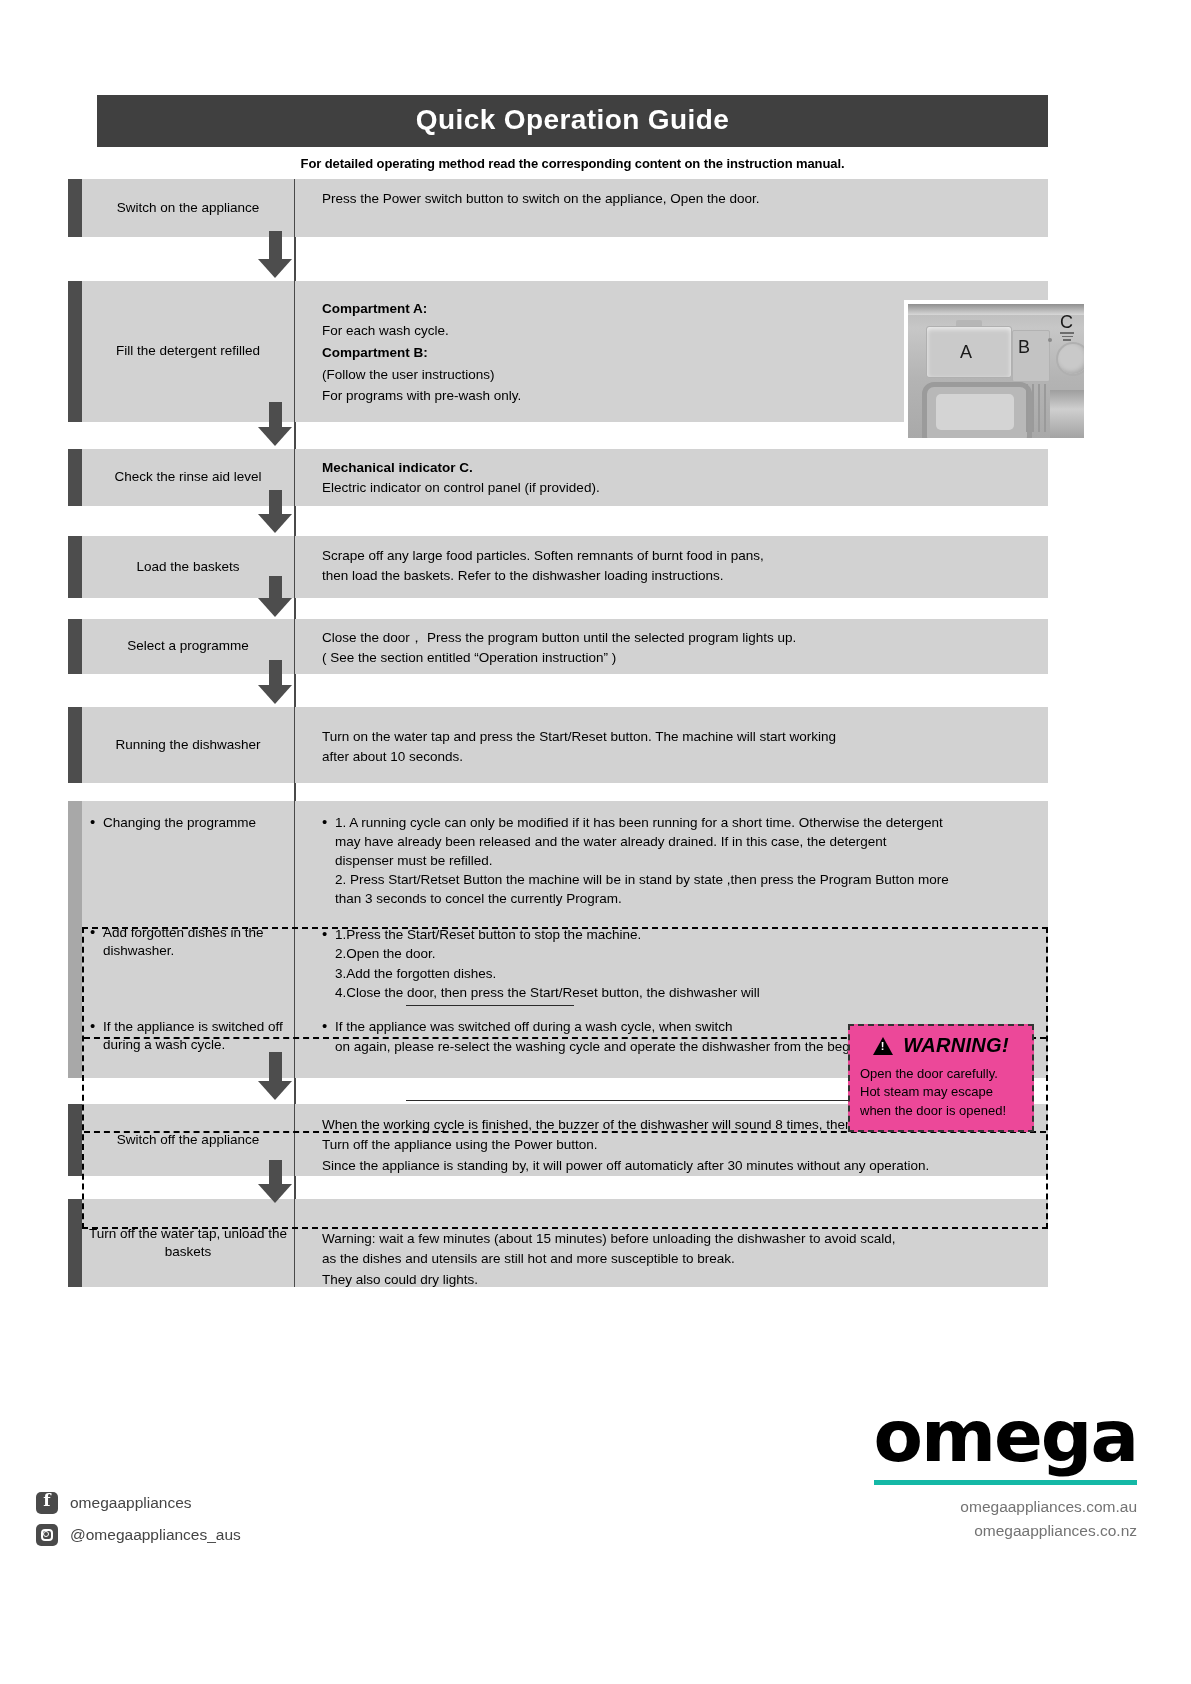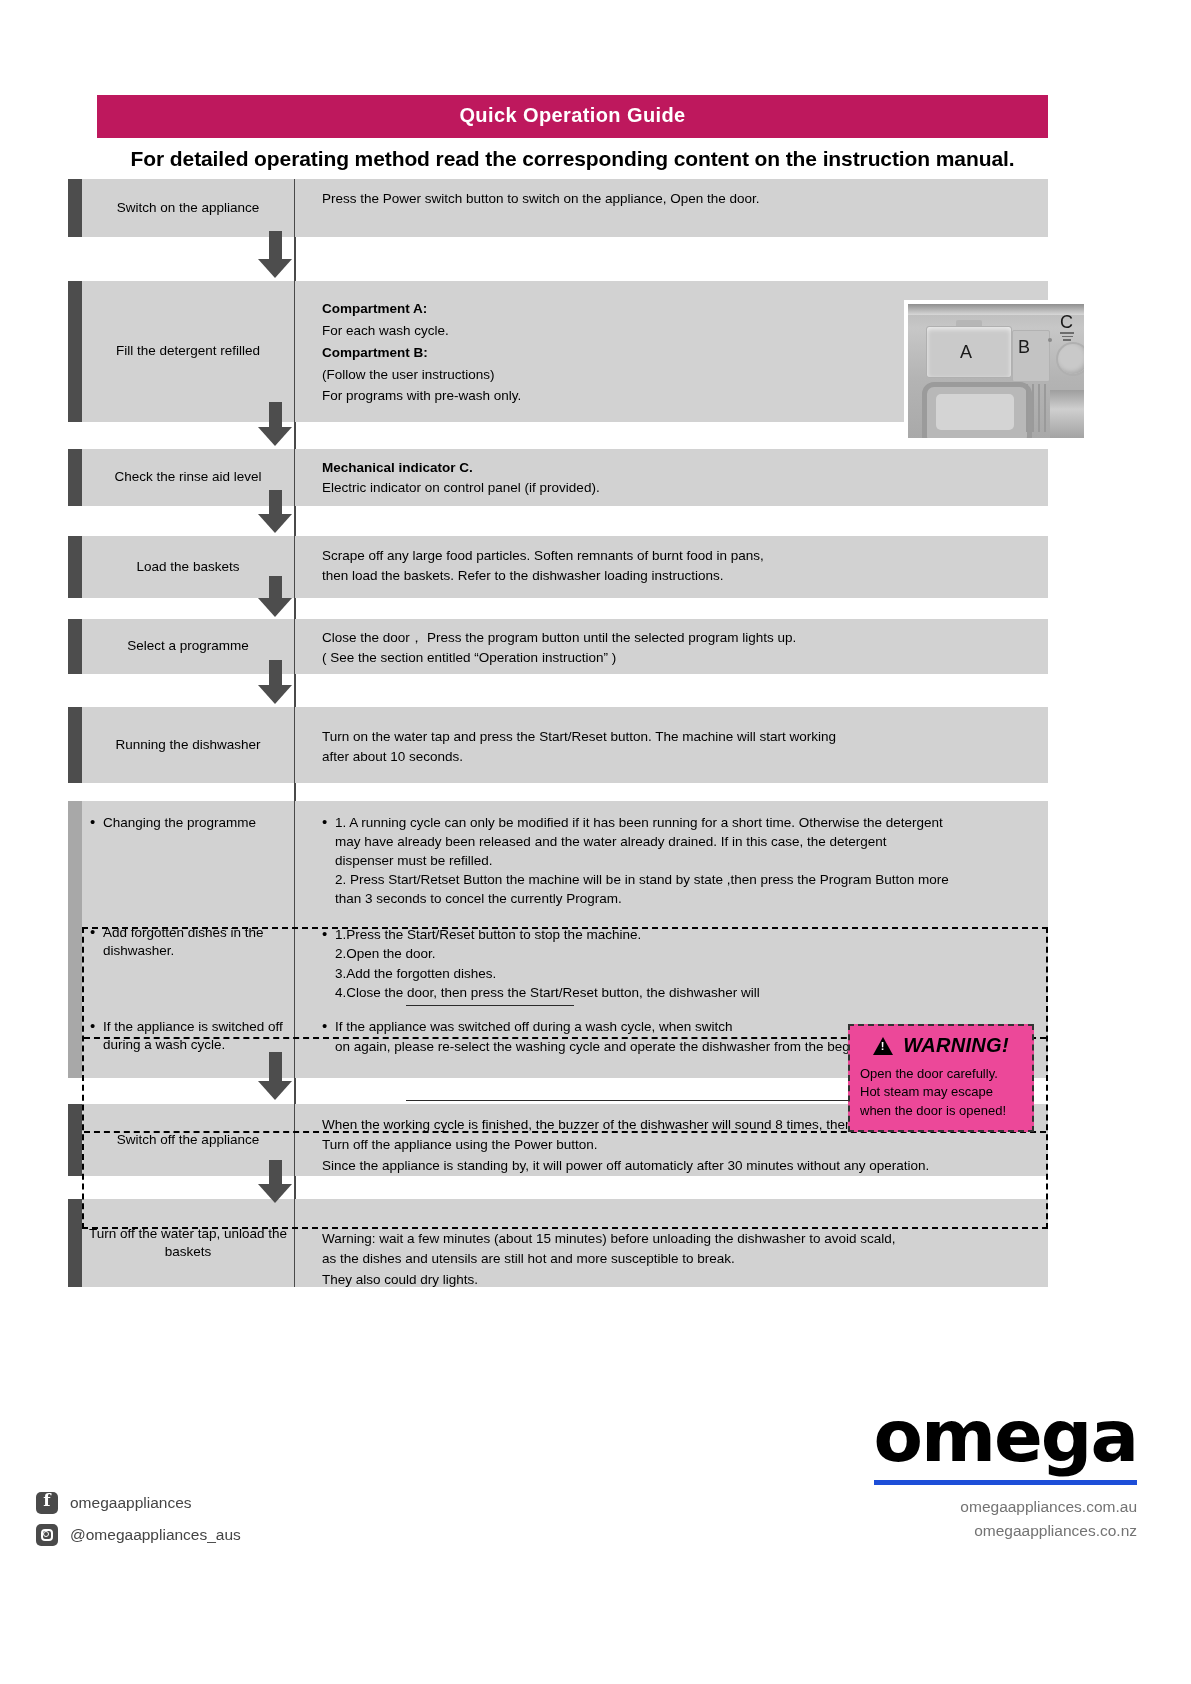--- a/index.html
+++ b/index.html
@@ -26,33 +26,33 @@
 
   
   .guide {
     position: absolute;
     left: 68px;
     top: 95px;
     width: 980px;
   }
 
   .title-bar {
-    background: #be185d;
+    background: #404040;
     color: #ffffff;
     text-align: center;
-    font-size: 20px;
+    font-size: 28px;
     font-weight: bold;
     letter-spacing: 0.4px;
     padding: 9px 0 11px 0;
     margin-left: 29px;
   }
 
   .subtitle {
     text-align: center;
-    font-size: 21px;
+    font-size: 13px;
     font-weight: bold;
     letter-spacing: -0.1px;
     padding: 9px 0 8px 0;
     margin-left: 29px;
   }
 
   
   .flow {
     position: relative;
   }
@@ -326,21 +326,21 @@
     position: absolute;
     right: 54px;
     top: 1400px;
     font-size: 72px;
     font-weight: bold;
     letter-spacing: -2px;
     line-height: 1;
     font-family: "DejaVu Sans", sans-serif;
   }
   .logo .uline {
-    border-bottom: 5px solid #1d4ed8;
+    border-bottom: 5px solid #14b8a6;
     padding-bottom: 2px;
   }
 
   .sites {
     position: absolute;
     right: 54px;
     top: 1495px;
     text-align: right;
     font-size: 15.5px;
     line-height: 1.55;

